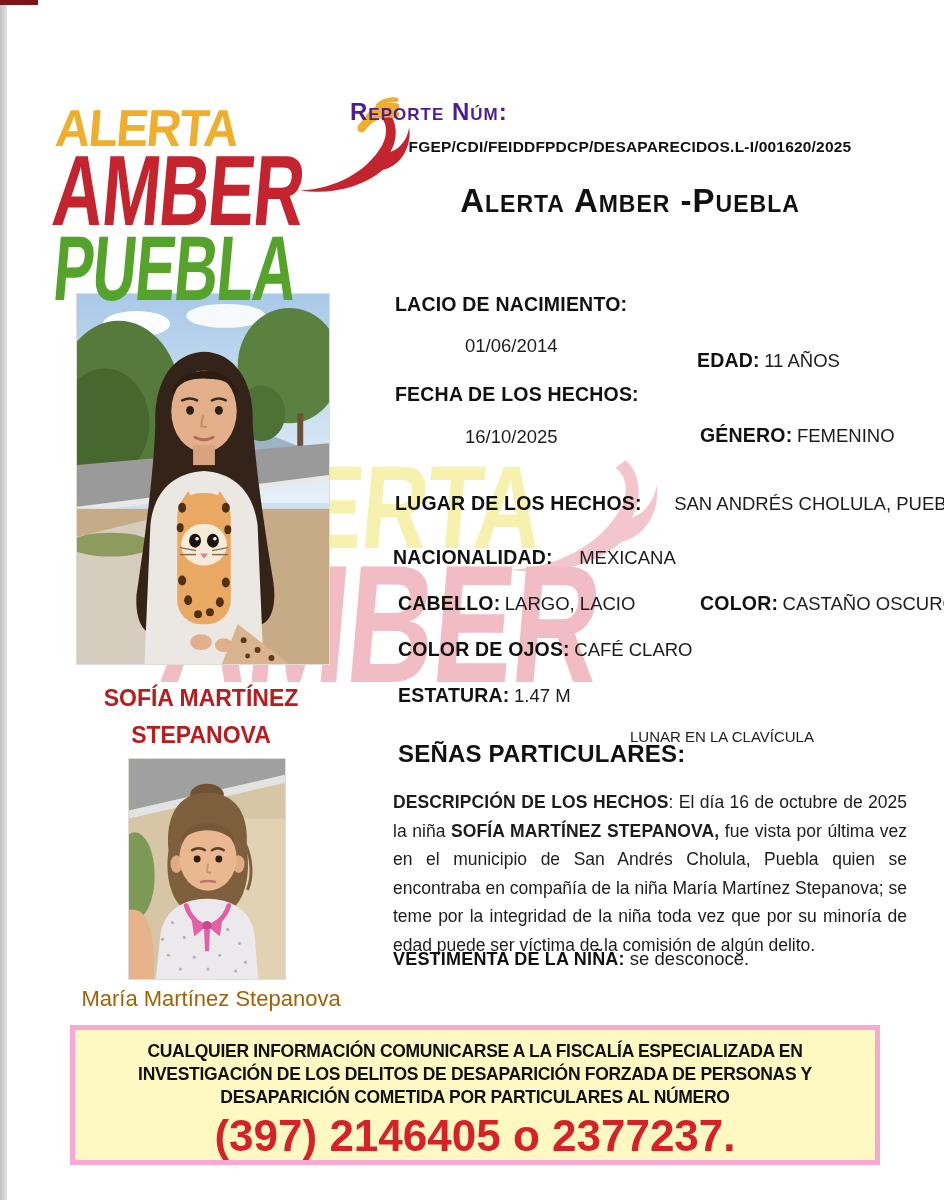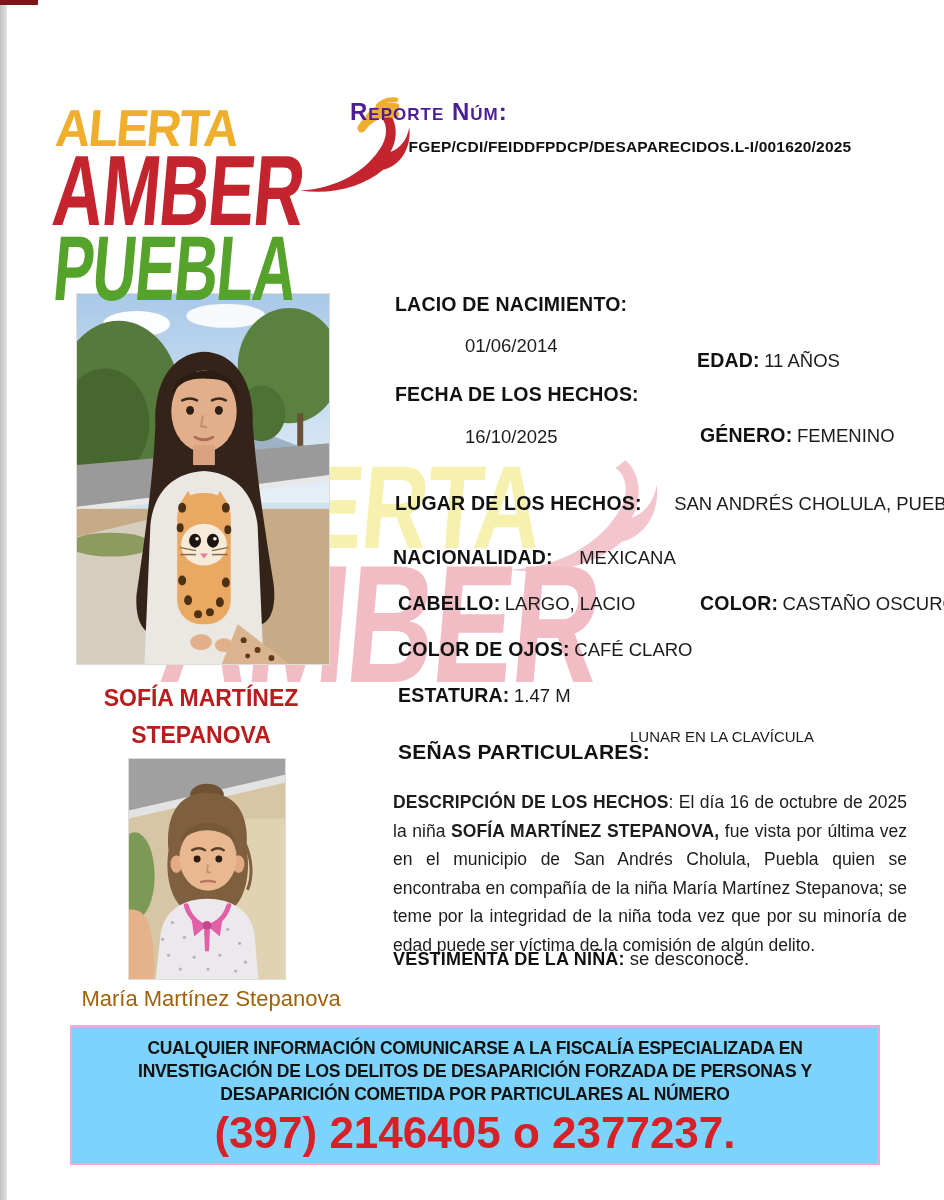--- a/index.html
+++ b/index.html
@@ -69,21 +69,21 @@
   .f-senas{left:398px;top:740px;}
 
   .descripcion{position:absolute;left:393px;top:788px;width:514px;z-index:3;
     font-size:17.5px;line-height:28.5px;text-align:justify;color:#1c1c1c;}
   .descripcion b{letter-spacing:0.1px;}
   .vestimenta{position:absolute;left:393px;top:948px;z-index:3;font-size:17.5px;}
   .vestimenta .lbl{font-size:18px;}
 
   
   .footer-box{position:absolute;left:70px;top:1025px;width:810px;height:140px;z-index:3;
-    border:2px solid #f9a8d4;box-sizing:border-box;background:#7dd3fc;}
+    border:5px solid #f9a8d4;box-sizing:border-box;background:#fef9c3;}
   .footer-text{margin:10px auto 0 auto;width:790px;text-align:center;
     font-weight:bold;font-size:17.5px;line-height:23px;letter-spacing:-0.3px;color:#111;}
   .footer-phone{margin-top:2px;text-align:center;font-weight:bold;font-size:44px;
     letter-spacing:0px;color:#d62129;}
 </style>
 </head>
 <body>
 
 <div class="page">
 
@@ -105,20 +105,21 @@
     <svg class="logo-swoosh" viewBox="0 0 120 110" preserveAspectRatio="none">
       <path d="M0,100 C38,98 72,80 88,52 C95,39 93,26 84,20 L92,14 C104,24 106,44 97,59 C107,56 115,46 117,33 C120,55 107,74 89,78 C68,96 34,105 0,100 Z" fill="#c3242e"></path>
       <path d="M66,34 C74,22 88,16 102,19" fill="none" stroke="#efae2c" stroke-width="9" stroke-linecap="round"></path>
       <path d="M74,22 C81,13 92,9 103,11" fill="none" stroke="#efae2c" stroke-width="7" stroke-linecap="round"></path>
       <path d="M84,10 C89,5 96,3 103,4" fill="none" stroke="#efae2c" stroke-width="5" stroke-linecap="round"></path>
     </svg>
   </div>
 
   <div class="report-label">Reporte Núm:</div>
   <div class="report-number">FGEP/CDI/FEIDDFPDCP/DESAPARECIDOS.L-I/001620/2025</div>
+  <div class="doc-title">Alerta Amber -Puebla</div>
 
   <div class="photo-main">
     <svg viewBox="0 0 254 372" preserveAspectRatio="none">
       <defs>
         <linearGradient id="sky1" x1="0" y1="0" x2="0" y2="1">
           <stop offset="0" stop-color="#a9c9e8"></stop>
             <stop offset="1" stop-color="#e6f0f8"></stop>
         </linearGradient>
       </defs>
       <rect x="0" y="0" width="254" height="210" fill="url(#sky1)"></rect>
@@ -274,21 +275,21 @@
     <span class="lbl">COLOR DE OJOS:</span>
     <span class="val">CAFÉ CLARO</span>
   </div>
 
   <div class="f f-estatura">
     <span class="lbl">ESTATURA:</span>
     <span class="val">1.47 M</span>
   </div>
 
   <div class="f v-senas val-sm">LUNAR EN LA CLAVÍCULA</div>
-  <div class="f f-senas lbl" style="font-size:21px;">SEÑAS PARTICULARES:</div>
+  <div class="f f-senas lbl" style="font-size:24px;">SEÑAS PARTICULARES:</div>
 
   <div class="descripcion"><b>DESCRIPCIÓN DE LOS HECHOS</b><span>: El día 16 de octubre de 2025 la niña </span><b>SOFÍA MARTÍNEZ STEPANOVA,</b><span> fue vista por última vez en el municipio de San Andrés Cholula, Puebla quien se encontraba en compañía de la niña María Martínez Stepanova; se teme por la integridad de la niña toda vez que por su minoría de edad puede ser víctima de la comisión de algún delito.</span></div>
 
   <div class="vestimenta"><span class="lbl">VESTIMENTA DE LA NIÑA:</span><span class="val"> se desconoce.</span></div>
 
   <div class="footer-box">
     <div class="footer-text">CUALQUIER INFORMACIÓN COMUNICARSE A LA FISCALÍA ESPECIALIZADA EN INVESTIGACIÓN DE LOS DELITOS DE DESAPARICIÓN FORZADA DE PERSONAS Y DESAPARICIÓN COMETIDA POR PARTICULARES AL NÚMERO</div>
     <div class="footer-phone">(397) 2146405 o 2377237.</div>
   </div>
 

